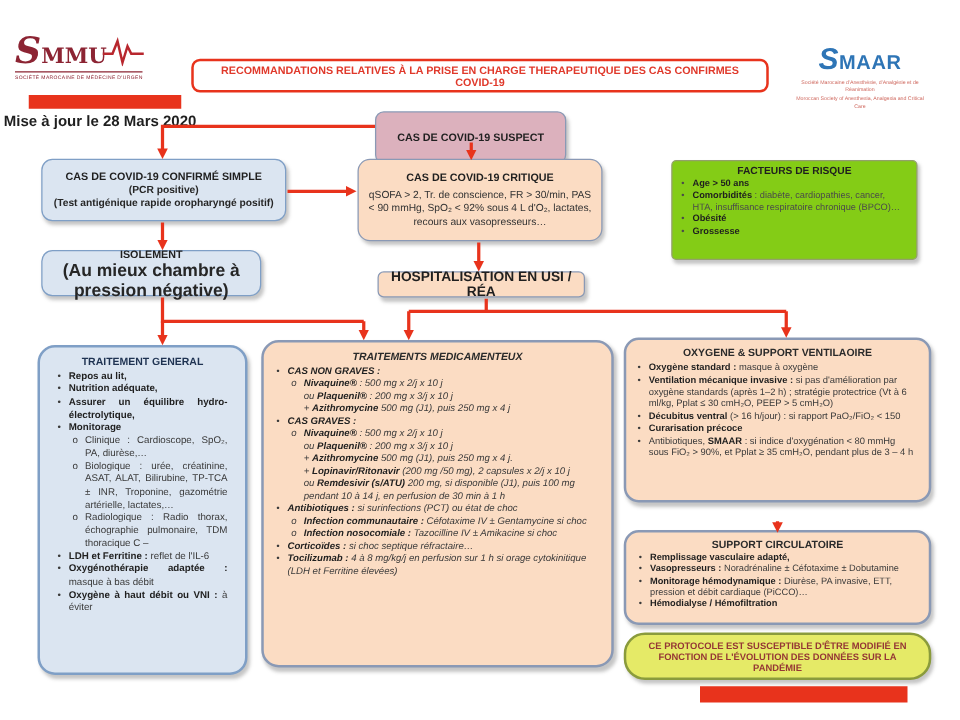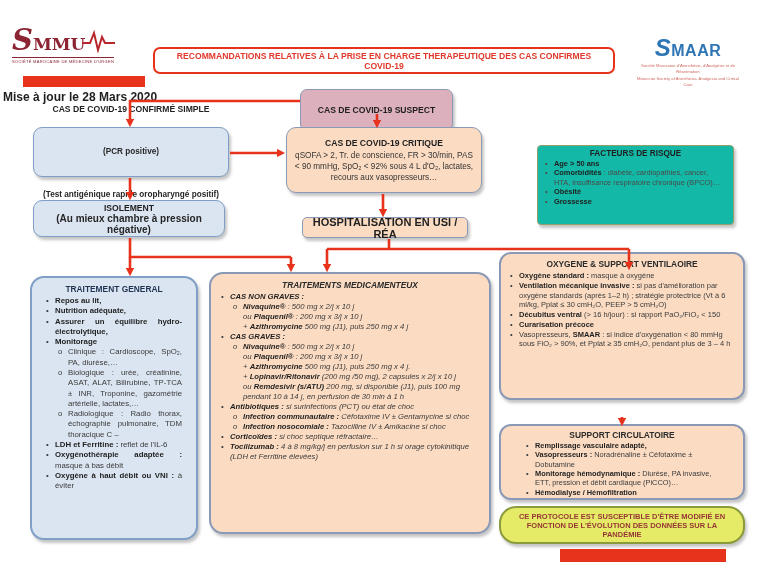--- a/index.html
+++ b/index.html
@@ -19,37 +19,37 @@
         text-align:center;font-size:8.6px;font-weight:bold;color:#e0392b;padding:0 12px;box-sizing:border-box;}
   .smaar{position:absolute;left:633px;top:36px;width:110px;text-align:center;}
   .smaar-name{font-weight:bold;font-size:16px;color:#2e75b6;letter-spacing:.5px;line-height:1;}
   .smaar-name::first-letter{font-size:24px;font-style:italic;}
   .smaar-cap{font-size:4.2px;color:#cf6a60;line-height:1.5;margin-top:3px;}
   
   .bx{position:absolute;box-sizing:border-box;box-shadow:2px 3px 3px rgba(110,110,110,.40);}
   .blue{background:#dbe5f1;border:1.5px solid #7f9fc6;}
   .salmon{background:#fbdcc3;border:1.5px solid #8a99b5;}
   .pink{background:#dcb1bd;border:1.5px solid #8a99b5;}
-  .green{background:#14b8a6;border:1.5px solid #93a06b;margin-top:17px;}
+  .green{background:#84cc16;border:1.5px solid #93a06b;}
   .center-col{display:flex;flex-direction:column;align-items:center;justify-content:center;text-align:center;}
   .bx-title{font-weight:bold;font-size:8.6px;color:#1f1f1f;}
   .suspect{left:300px;top:89px;width:153px;height:42px;border-radius:7px;}
   .critique{left:286px;top:127px;width:196px;height:66px;border-radius:10px;padding:4px 6px;}
   .critique .bx-body{font-size:8.2px;color:#333;line-height:1.32;margin-top:1px;}
-  .confirme{left:33px;top:127px;width:196px;height:50px;border-radius:9px;padding:2px 4px;gap:32px;}
+  .confirme{left:33px;top:127px;width:196px;height:50px;border-radius:9px;padding:2px 4px;}
   .confirme .sub{font-weight:bold;font-size:8.2px;line-height:1.35;}
-  .isolement{left:33px;top:200px;width:192px;height:37px;border-radius:9px;align-items:center;}
-  .isolement .sub{font-weight:bold;font-size:10px;}
+  .isolement{left:33px;top:200px;width:176px;height:37px;border-radius:9px;align-items:center;}
+  .isolement .sub{font-weight:bold;font-size:14px;}
   .facteurs{left:537px;top:128px;width:197px;height:80px;border-radius:4px;padding:3px 7px;}
   .facteurs .bx-title{font-size:8.2px;text-align:center;display:block;margin-bottom:1px;}
   .hospital{left:302px;top:217px;width:166px;height:21px;border-radius:5px;}
   .tg{left:30px;top:276px;width:168px;height:264px;border-radius:14px;border-width:2px;padding:6px 14px;}
   .tm{left:209px;top:272px;width:282px;height:262px;border-radius:14px;border-width:2px;padding:6px 10px;font-style:italic;}
-  .ox{left:499px;top:252px;width:246px;height:148px;border-radius:12px;border-width:2px;padding:5px 9px;}
-  .sc{left:499px;top:424px;width:246px;height:76px;border-radius:12px;border-width:2px;padding:4px 25px;}
+  .ox{left:499px;top:270px;width:246px;height:132px;border-radius:12px;border-width:2px;padding:5px 9px;}
+  .sc{left:499px;top:424px;width:246px;height:76px;border-radius:12px;border-width:2px;padding:4px 10px;}
   .panel-title{display:block;text-align:center;font-weight:bold;font-size:8.4px;color:#1f3352;margin-bottom:2px;}
   .tm .panel-title,.ox .panel-title,.sc .panel-title{color:#2b2b2b;}
   .sc .panel-title{margin-bottom:1px;}
   
   .li{display:flex;align-items:flex-start;color:#3a3a3a;}
   .li b{color:#1f1f1f;}
   .li .mk{flex:none;width:9px;}
   .li.ind1 .mk{margin-left:12px;width:10px;}
   .li.ind2 .mk{margin-left:22px;width:0;}
   .tg .li{font-size:7.8px;line-height:1.32;}
@@ -287,21 +287,21 @@
         <div class="li ind0">
           <span class="mk">•</span>
           <span class="tx"><b>Décubitus ventral</b><span> (&gt; 16 h/jour) : si rapport PaO₂/FiO₂ &lt; 150</span></span>
         </div>
         <div class="li ind0">
           <span class="mk">•</span>
           <span class="tx"><b>Curarisation précoce</b></span>
         </div>
         <div class="li ind0">
           <span class="mk">•</span>
-          <span class="tx"><span>Vasopresseurs, </span><b>SMAAR</b><span> : si indice d'oxygénation &lt; 80 mmHg sous FiO₂ &gt; 90%, et Pplat ≥ 35 cmH₂O, pendant plus de 3 – 4 h</span></span>
+          <span class="tx"><span>Antibiotiques, </span><b>SMAAR</b><span> : si indice d'oxygénation &lt; 80 mmHg sous FiO₂ &gt; 90%, et Pplat ≥ 35 cmH₂O, pendant plus de 3 – 4 h</span></span>
         </div>
       </div>
   </div>
 
   <div class="bx salmon sc">
     <span class="panel-title">SUPPORT CIRCULATOIRE</span>
     <div>
         <div class="li ind0">
           <span class="mk">•</span>
           <span class="tx"><b>Remplissage vasculaire adapté,</b></span>

